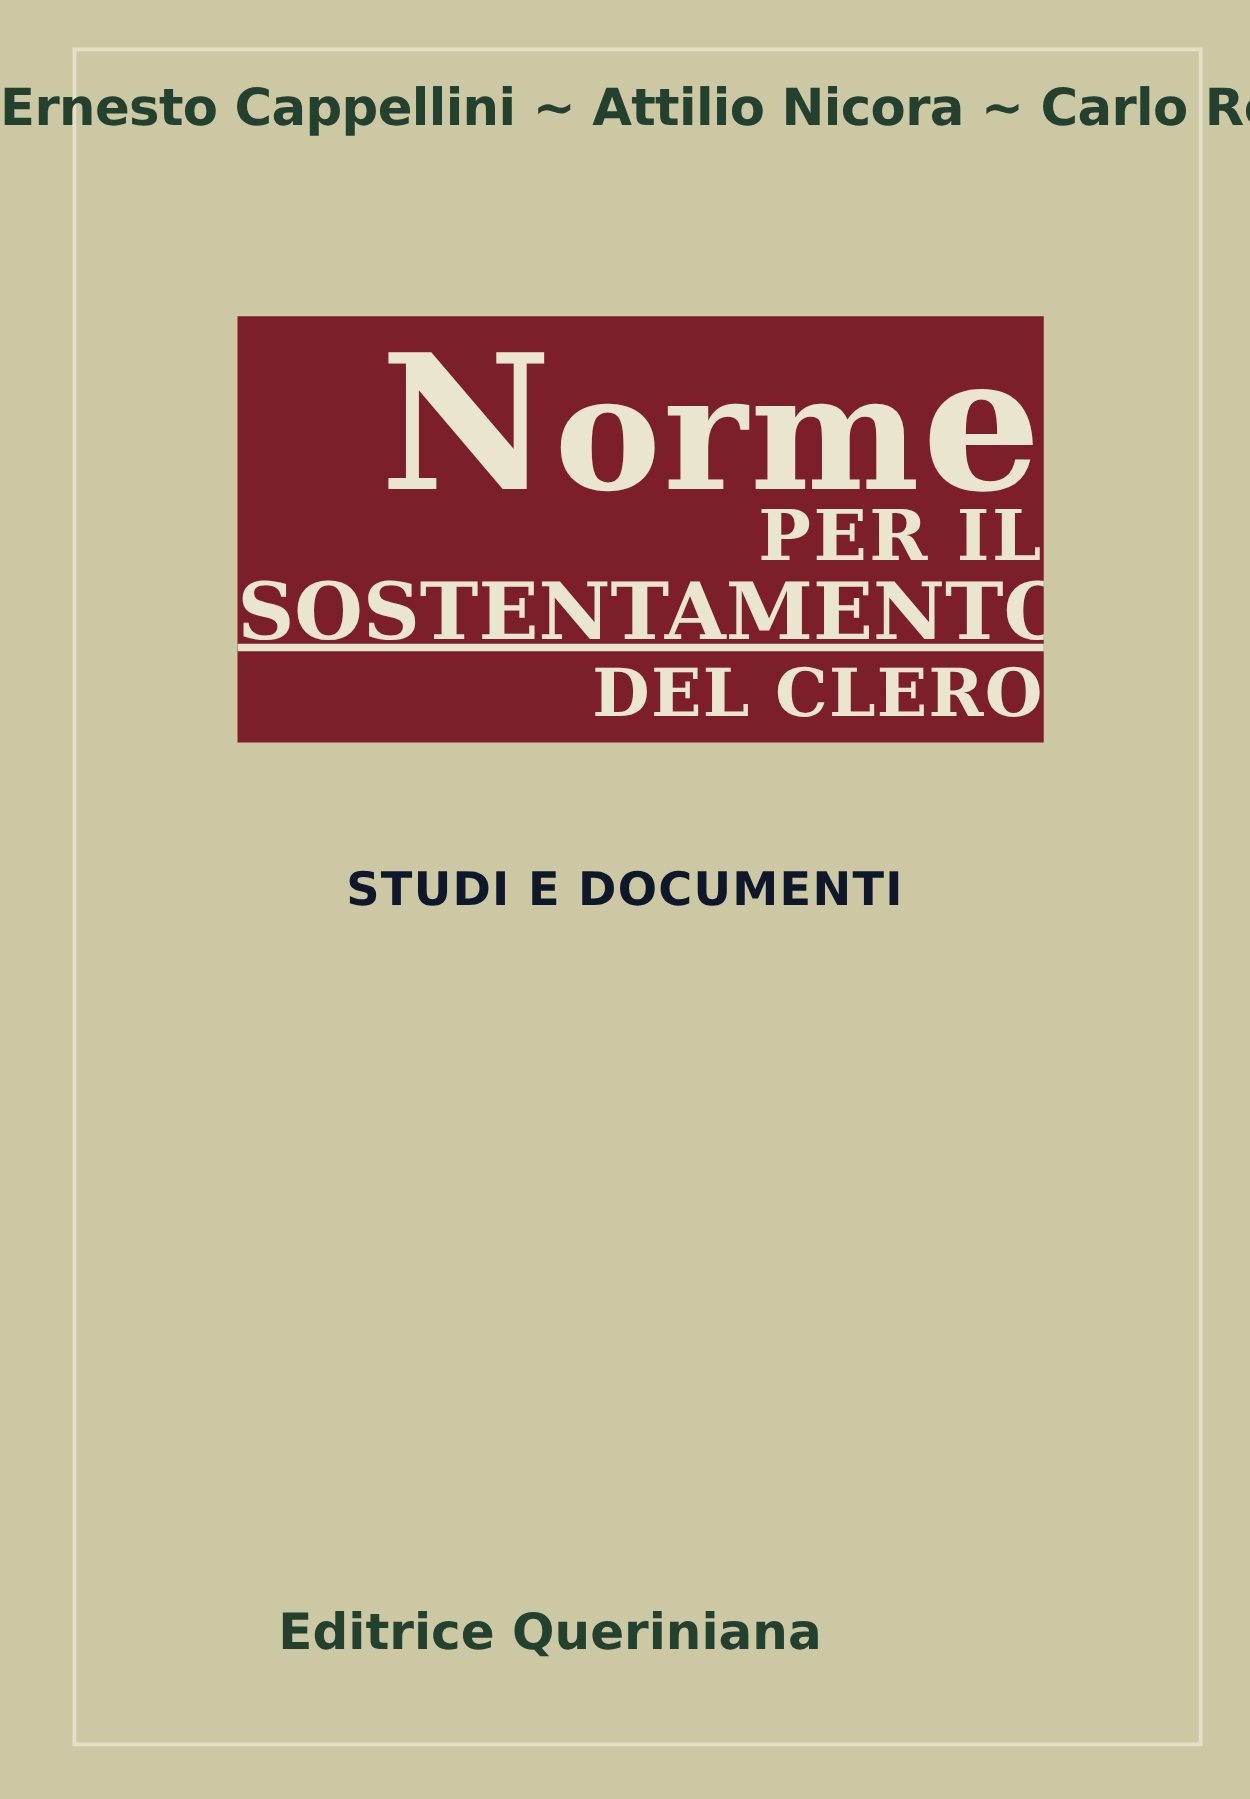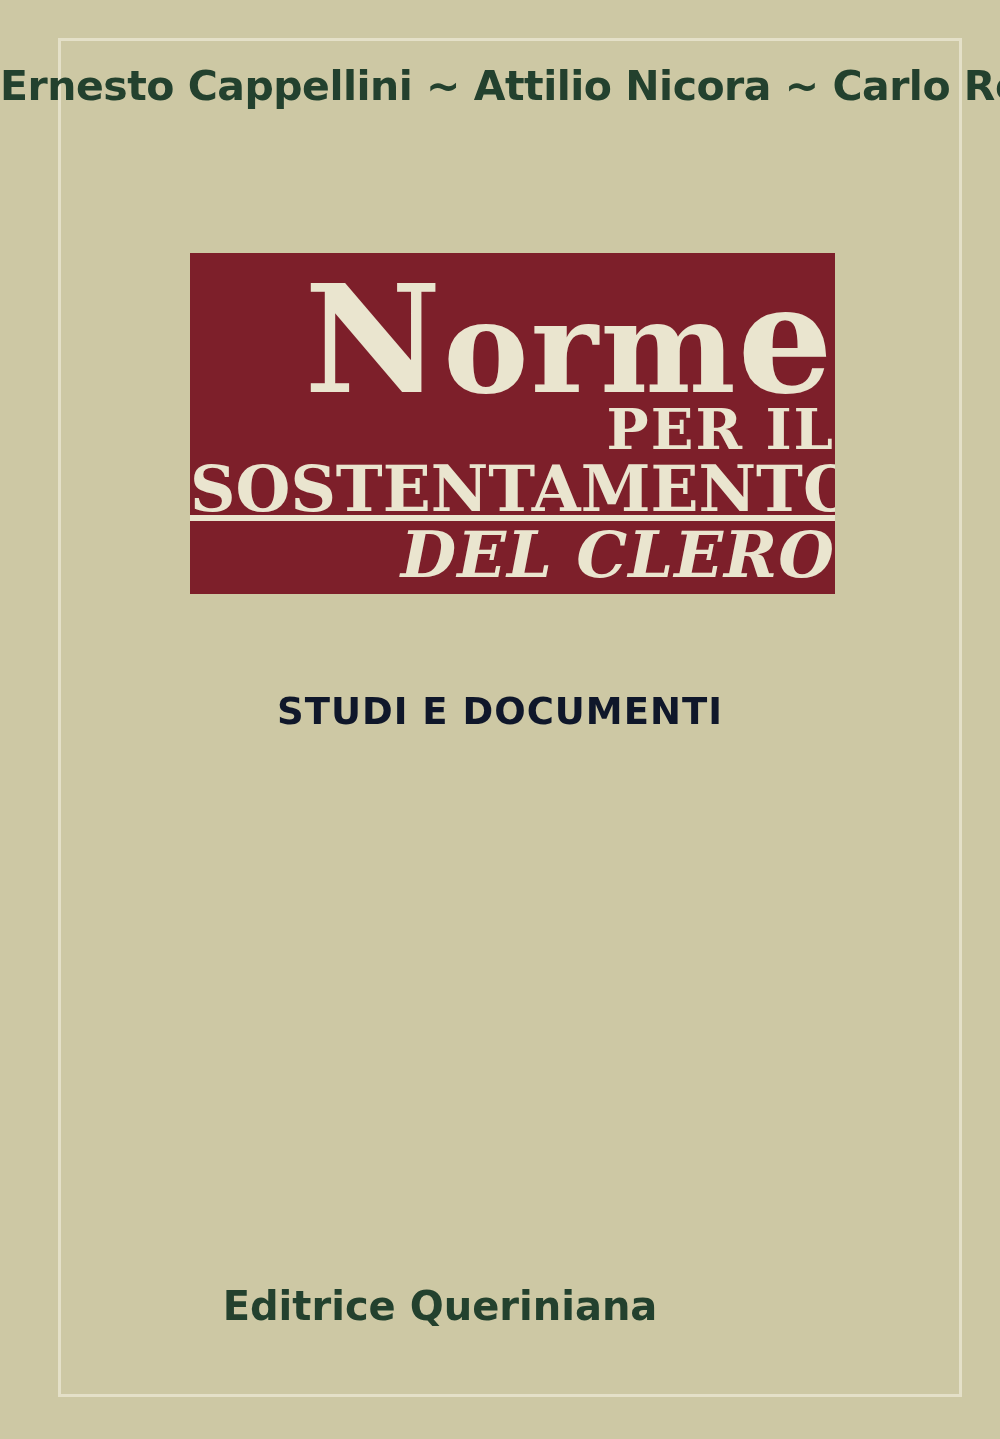--- a/index.html
+++ b/index.html
@@ -90,24 +90,23 @@
     font-size: 63px;
     line-height: 63px;
     letter-spacing: 0px;
     text-decoration: underline;
   }
   .line-clero {
     position: absolute;
     top: 272px;
     left: 0;
     width: 100%;
-    font-size: 64px;
+    font-size: 53px;
     line-height: 60px;
     letter-spacing: 1px;
-    font-style: italic;
   }
   .subtitle {
     position: absolute;
     top: 690px;
     left: 0;
     width: 1000px;
     text-align: center;
     color: #0f172a;
     font-family: "DejaVu Sans", sans-serif;
     font-weight: bold;

